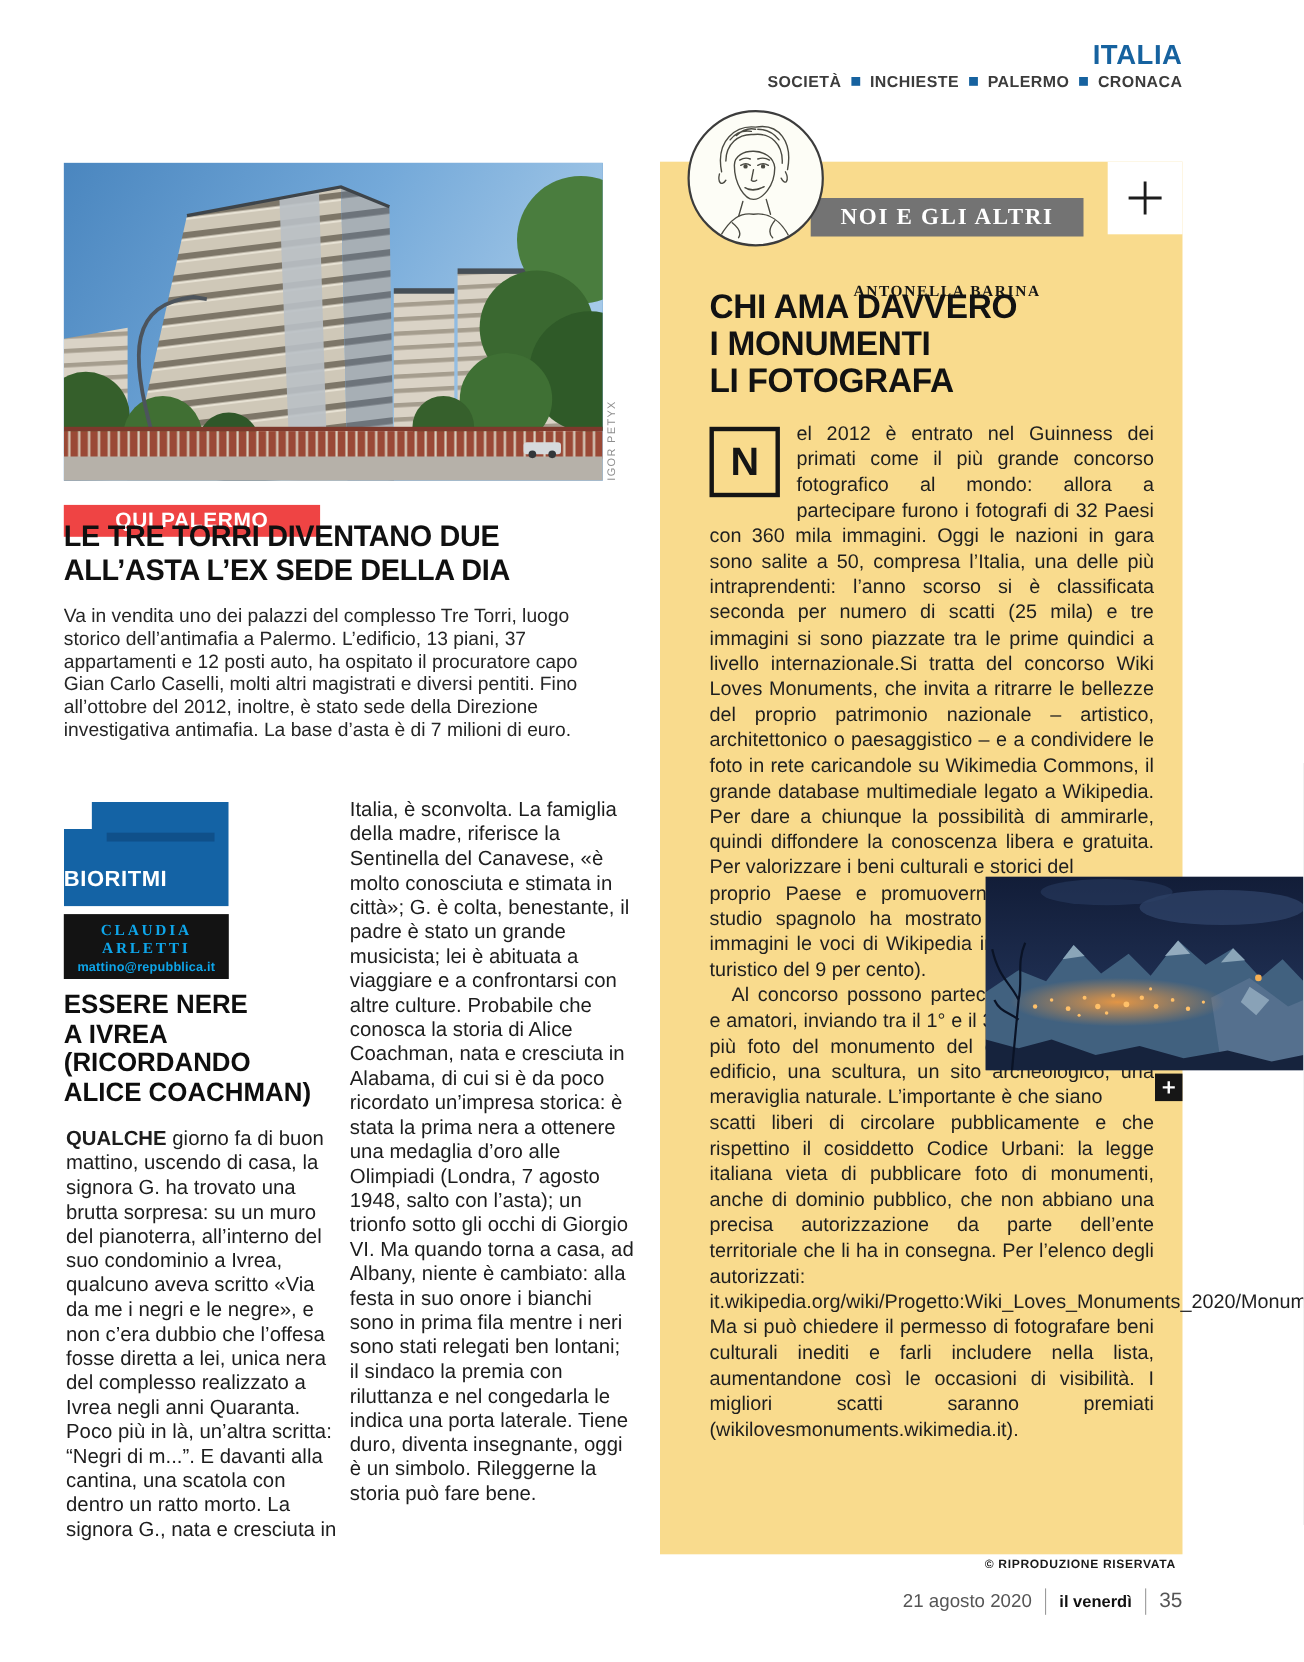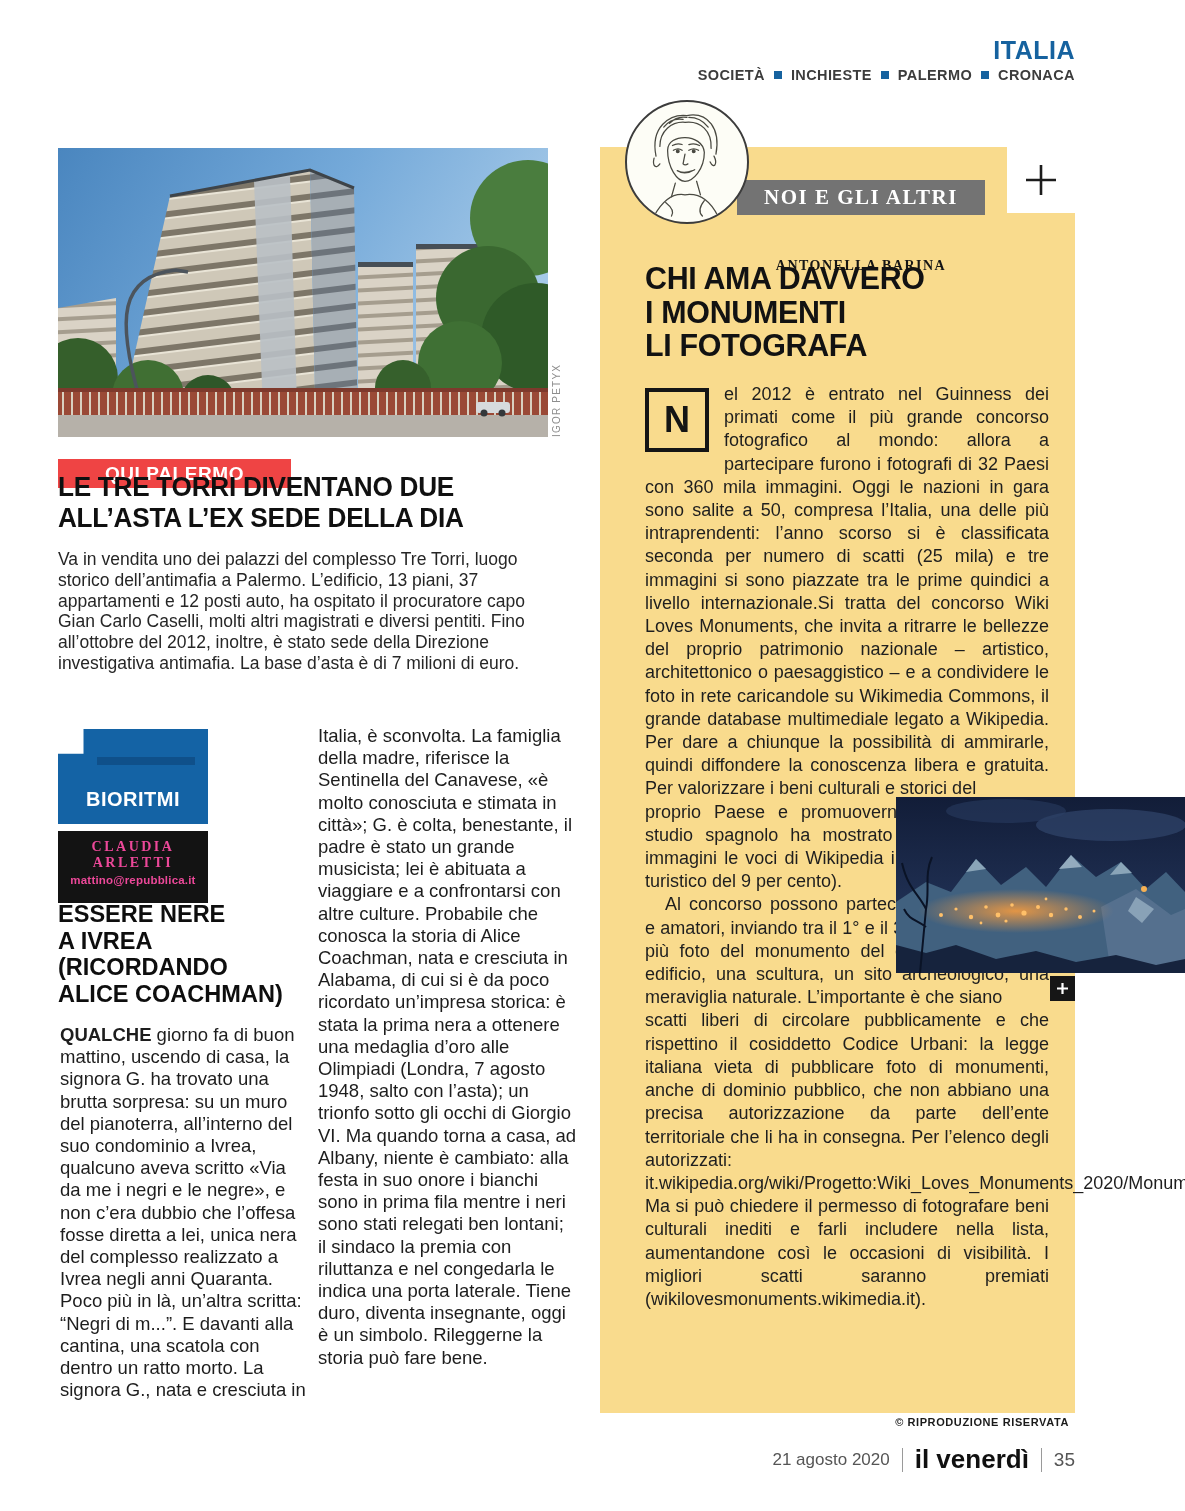--- a/index.html
+++ b/index.html
@@ -19,23 +19,23 @@
   #kicker-bar{left:58px;top:437px;width:233px;height:29px;background:#ef4444;color:#fff;
               display:flex;align-items:center;justify-content:center;font-weight:bold;font-size:19px;letter-spacing:.6px;margin-top:22px;}
   #palermo-headline{left:58px;top:472px;width:520px;font-size:27px;line-height:31px;font-weight:bold;color:#101010;
                     transform:scaleX(.97);transform-origin:left top;letter-spacing:-.3px;}
   #palermo-body{left:58px;top:549px;width:507px;font-size:17.5px;line-height:20.8px;color:#262626;}
 
   
   #bioritmi-box{left:58px;top:729px;width:150px;height:95px;background:#1463a5;
                 clip-path:polygon(17% 0,100% 0,100% 100%,0 100%,0 26%,17% 26%);}
   #bioritmi-box .strip{position:absolute;left:26%;right:9%;top:29%;height:8px;background:#0d4a82;opacity:.75;}
-  #bioritmi-box .lbl{position:absolute;left:0;right:0;bottom:13px;text-align:center;color:#fff;
+  #bioritmi-box .lbl{position:absolute;left:0;right:0;bottom:13px;color:#fff;
                      font-weight:bold;font-size:20px;letter-spacing:.5px;}
-  #bioritmi-author-box{left:58px;top:831px;width:150px;height:72px;background:#131313;color:#ec4899;
+  #bioritmi-author-box{left:58px;top:831px;width:150px;height:59px;background:#131313;color:#0ea5e9;
                        text-align:center;padding-top:8px;box-sizing:border-box;}
   .author-line{font-family:"Liberation Serif",serif;font-weight:bold;font-size:14px;line-height:16px;letter-spacing:2.5px;}
   .author-mail{font-size:11.5px;font-weight:bold;letter-spacing:.2px;margin-top:3px;}
   #bioritmi-headline{left:58px;top:901px;width:260px;font-weight:bold;font-size:24px;line-height:26.5px;color:#0e0e0e;
                      transform:scaleX(.98);transform-origin:left top;}
   .bio-col{font-size:18.5px;line-height:22.2px;color:#1d1d1d;}
   #bio-col1{left:60px;top:1024px;width:247px;}
   #bio-col2{left:318px;top:725px;width:259px;}
   .lead-word{font-weight:bold;}
   .it{}
@@ -62,21 +62,21 @@
   #mon-photo{left:896px;top:797px;width:289px;height:176px;z-index:3;overflow:hidden;background:#1a2744;}
   #mon-plus{left:1050px;top:976px;width:25px;height:25px;background:#161616;z-index:3;
             display:flex;align-items:center;justify-content:center;}
   #mon-caption{left:895px;top:1008px;width:180px;text-align:right;font-size:15.5px;line-height:19.5px;color:#202020;}
   .cap-b{font-weight:bold;}
   #reproduction{top:1416px;right:116px;font-size:11px;letter-spacing:.6px;color:#1a1a1a;font-weight:600;}
 
   
   #footer{top:1444px;right:110px;display:flex;align-items:center;white-space:nowrap;}
   #footer .date{font-size:17px;color:#555;}
-  #footer .mag{font-size:26px;font-weight:bold;color:#101010;}
+  #footer .mag{font-size:15px;font-weight:bold;color:#101010;}
   #footer .pg{font-size:19px;color:#555;}
   #footer .sep{display:inline-block;width:1px;height:24px;background:#9a9a9a;margin:0 12px;}
 </style>
 </head>
 <body>
 
 <div id="page">
 
   <div class="abs" id="section-title">ITALIA</div>
   <div class="abs" id="category-strip">

